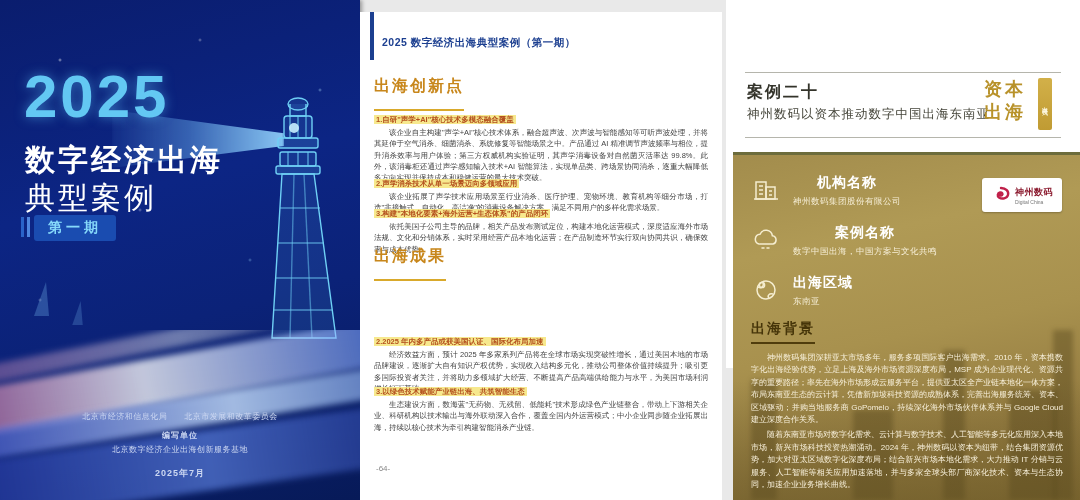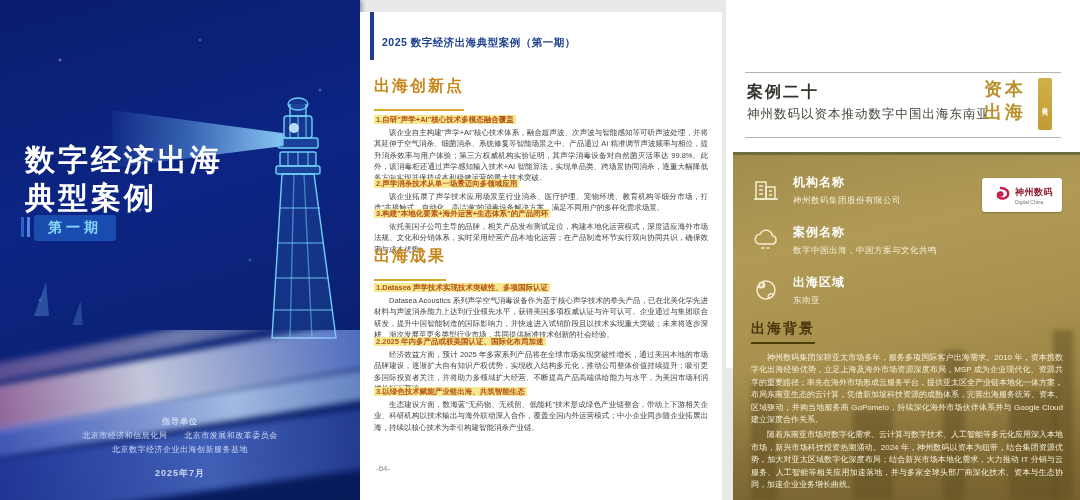--- a/index.html
+++ b/index.html
@@ -16,21 +16,21 @@
       radial-gradient(1.5px 1.5px at 60px 60px, rgba(255,255,255,.7), transparent 2px),
       radial-gradient(1px 1px at 200px 40px, rgba(255,255,255,.5), transparent 2px),
       radial-gradient(1.5px 1.5px at 320px 90px, rgba(180,230,255,.6), transparent 2px),
       radial-gradient(1px 1px at 140px 210px, rgba(255,255,255,.45), transparent 2px),
       radial-gradient(1.5px 1.5px at 250px 260px, rgba(160,220,255,.5), transparent 2px),
       radial-gradient(1px 1px at 40px 300px, rgba(255,255,255,.4), transparent 2px); }
   .cover-year { position:absolute; left:24px; top:62px; font-size:60px; font-weight:bold;
     color:#63c8f3; letter-spacing:3px; text-shadow:0 0 12px rgba(90,190,245,.55); }
   .cover-title1 { position:absolute; left:25px; top:140px; font-size:30px; font-weight:bold;
     color:#ffffff; letter-spacing:3px; }
-  .cover-title2 { position:absolute; left:25px; top:178px; font-size:30px; font-weight:bold;
+  .cover-title2 { position:absolute; left:25px; top:178px; font-size:30px; font-weight:normal;
     color:#ffffff; letter-spacing:3px; }
   .issue-badge { position:absolute; left:34px; top:215px; background:#1a4cb0;
     color:#86d9fa; font-size:14px; font-weight:bold; letter-spacing:4px;
     padding:4px 14px; border-radius:3px; }
   .issue-ticks { position:absolute; left:21px; top:217px; width:9px; height:20px;
     border-left:3px solid #2a63c9; border-right:3px solid #4f87e0; }
   
   .beam { position:absolute; left:112px; top:110px; width:172px; height:58px;
     background:linear-gradient(to left, rgba(150,215,255,.9), rgba(120,195,255,.4) 55%, rgba(110,185,255,.06));
     clip-path:polygon(100% 40%, 0 0, 0 100%, 100% 62%); filter:blur(1.2px); }
@@ -95,21 +95,21 @@
   .sk1 { left:18px; width:26px; height:120px; }
   .sk2 { left:120px; width:40px; height:90px; }
   .sk3 { left:210px; width:22px; height:150px; }
   .sk4 { left:276px; width:48px; height:110px; }
   .sk5 { left:320px; width:20px; height:170px; }
   .gold-haze { position:absolute; left:0; bottom:0; width:100%; height:120px;
     background:linear-gradient(to top, rgba(96,80,34,.45), transparent); }
   .field-row { position:absolute; left:18px; display:flex; align-items:flex-start; }
   .f1 { top:22px; } .f2 { top:72px; } .f3 { top:122px; }
   .f-icon { width:30px; height:30px; margin-right:12px; flex:0 0 30px; }
-  .f-label { font-size:12px; font-weight:bold; color:#ffffff; letter-spacing:1px; }
+  .f-label { font-size:14px; font-weight:bold; color:#ffffff; letter-spacing:1px;text-align:center; }
   .f-value { font-size:8.5px; color:#f6eed6; margin-top:4px; letter-spacing:.5px; }
   .logo-box { position:absolute; right:18px; top:26px; width:80px; height:34px;
     background:#ffffff; border-radius:3px; display:flex; align-items:center;
     justify-content:center; gap:4px; box-shadow:0 1px 2px rgba(0,0,0,.25); }
   .logo-cn { font-size:9px; font-weight:bold; color:#8b1a2e; letter-spacing:.5px; }
   .logo-en { font-size:5px; color:#777; }
   .bg-title { position:absolute; left:18px; top:168px; font-size:14px; font-weight:bold;
     color:#463509; letter-spacing:2px; border-bottom:2.5px solid #4f3c0c; padding-bottom:4px; }
   .bg-text { position:absolute; left:18px; top:200px; width:312px; }
   .bg-p { font-size:8px; color:#f7efd9; line-height:1.55; text-align:justify;
@@ -144,37 +144,38 @@
           <line x1="28" y1="155" x2="74" y2="155" stroke-opacity=".6"></line>
           <line x1="26" y1="190" x2="78" y2="190" stroke-opacity=".6"></line>
           <line x1="24" y1="222" x2="82" y2="222" stroke-opacity=".6"></line>
           <line x1="44" y1="86" x2="40" y2="250" stroke-opacity=".5"></line>
           <line x1="54" y1="86" x2="62" y2="250" stroke-opacity=".5"></line>
         </g>
         <circle cx="44" cy="40" r="5" fill="rgba(200,240,255,0.9)"></circle>
       </svg>
     </div>
 
+    <div class="cover-year">2025</div>
     <div class="cover-title1">数字经济出海</div>
     <div class="cover-title2">典型案例</div>
     <div class="issue-ticks"></div>
     <div class="issue-badge">第一期</div>
 
     <div class="streaks">
       <div class="streak st4"></div>
       <div class="streak st1"></div>
       <div class="streak st2"></div>
       <div class="streak st3"></div>
     </div>
     <div class="sailboat"></div>
     <div class="sailboat s2"></div>
 
     <div class="cover-footer">
-      <div class="cf-label">指导单位</div>
       <div class="cf-text">北京市经济和信息化局　　北京市发展和改革委员会</div>
+      <div class="cf-label">编写单位</div>
       <div class="cf-text">北京数字经济企业出海创新服务基地</div>
       <div class="cf-date">2025年7月</div>
     </div>
   </div>
 
   <div class="page2">
     <div class="p2-bar"></div>
     <div class="p2-header">2025 数字经济出海典型案例（第一期）</div>
 
     <div class="sec1">
@@ -191,24 +192,20 @@
     </div>
     <div class="mp-block blk-c">
       <span class="mp-h">3.构建"本地化要素+海外运营+生态体系"的产品闭环</span>
       <p class="mp-p">依托美国子公司主导的品牌，相关产品发布测试定位，构建本地化运营模式，深度适应海外市场法规、文化和分销体系，实时采用经营产品本地化运营；在产品制造环节实行双向协同共识，确保效率与成本优势。</p>
     </div>
 
     <div class="sec2">
       <span class="sec-title">出海成果</span>
     </div>
 
-    <div class="mp-block blk-d">
-      <span class="mp-h">1.Datasea 声学技术实现技术突破性、多项国际认证</span>
-      <p class="mp-p">Datasea Acoustics 系列声学空气消毒设备作为基于核心声学技术的拳头产品，已在北美化学先进材料与声波消杀能力上达到行业领先水平，获得美国多项权威认证与许可认可。企业通过与集团联合研发，提升中国智能制造的国际影响力，并快速进入试销阶段且以技术实现重大突破；未来将逐步深耕、渐次发展至更多类型行业市场，共同提供标准技术创新的社会经验。</p>
-    </div>
     <div class="mp-block blk-e">
       <span class="mp-h">2.2025 年内多产品或获美国认证、国际化布局加速</span>
       <p class="mp-p">经济效益方面，预计 2025 年多家系列产品将在全球市场实现突破性增长，通过美国本地的市场品牌建设，逐渐扩大自有知识产权优势，实现收入结构多元化，推动公司整体价值持续提升；吸引更多国际投资者关注，并将助力多领域扩大经营、不断提高产品高端供给能力与水平，为美国市场利润增长打下基础。</p>
     </div>
     <div class="mp-block blk-f">
       <span class="mp-h">3.以绿色技术赋能产业链出海、共筑智能生态</span>
       <p class="mp-p">生态建设方面，数海蓝"无药物、无残留、低能耗"技术形成绿色产业链整合，带动上下游相关企业、科研机构以技术输出与海外联动深入合作，覆盖全国内外运营模式；中小企业同步随企业拓展出海，持续以核心技术为牵引构建智能消杀产业链。</p>
     </div>
 
     <div class="page-num">-64-</div>

